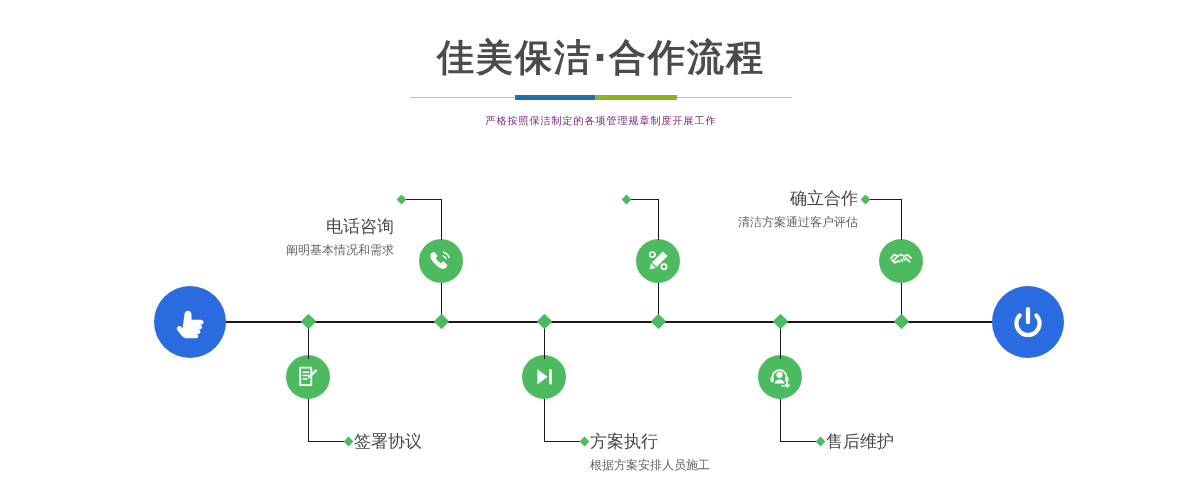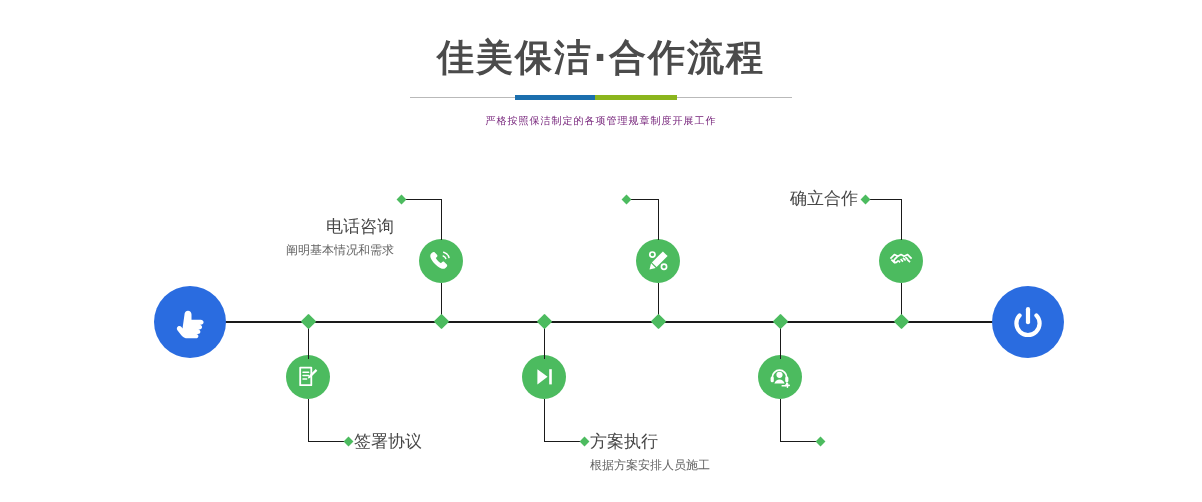--- a/index.html
+++ b/index.html
@@ -286,34 +286,36 @@
         <line x1="18.6" y1="21.4" x2="22.2" y2="21.4" stroke="#ffffff" stroke-width="1.6" stroke-linecap="round"></line>
       </svg>
     </span>
   </div>
   <div class="vconn" style="left:780px; top:321px; height:38px;"></div>
   <div class="diamond" style="left:775px; top:316px;"></div>
   <div class="vconn" style="left:780px; top:399px; height:43px;"></div>
   <div class="hconn" style="left:780px; top:441px; width:40px;"></div>
   <div class="bullet" style="left:817px; top:438px;"></div>
   <div class="label below" style="left:826px; top:430px;">
+    <span class="lab-title">售后维护</span>
   </div>
 
   <div class="node" style="left:879px; top:239px;">
     <span>
       <svg width="26" height="26" viewBox="0 0 26 26">
         <path fill="none" stroke="#ffffff" stroke-width="1.7" stroke-linejoin="round" d="M2.4 10.6l4-4 3.4 1.6 3.2-1.6 3.2 1.6 3.4-1.6 4 4"></path>
         <path fill="none" stroke="#ffffff" stroke-width="1.7" stroke-linejoin="round" d="M9.8 8.2L6.4 11.6a1.7 1.7 0 0 0 2.4 2.4l1.5-1.5"></path>
         <path fill="none" stroke="#ffffff" stroke-width="1.7" stroke-linejoin="round" d="M10.3 12.5l1.8 1.8M12.6 11.2l2.4 2.4M15 9.9l2.6 2.6M17.4 9.2l2.4 2.4"></path>
         <path fill="none" stroke="#ffffff" stroke-width="1.7" stroke-linejoin="round" d="M3.4 11.6l3.6 3.6M19.4 11.6l2.6 2.6"></path>
       </svg>
     </span>
   </div>
   <div class="vconn" style="left:901px; top:283px; height:38px;"></div>
   <div class="diamond" style="left:896px; top:316px;"></div>
   <div class="vconn" style="left:901px; top:199px; height:41px;"></div>
   <div class="hconn" style="left:867px; top:199px; width:35px;"></div>
   <div class="bullet" style="left:862px; top:196px;"></div>
   <div class="label above" style="left:690px; top:187px; width:168px;">
     <span class="lab-title">确立合作</span>
+    <span class="lab-desc">清洁方案通过客户评估</span>
   </div>
 
 </div>
 
 </body></html>

